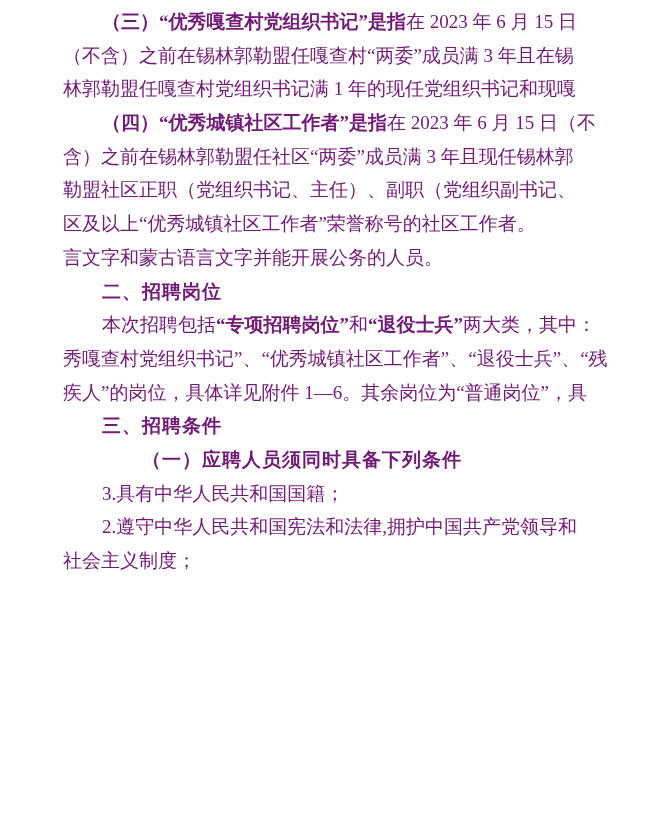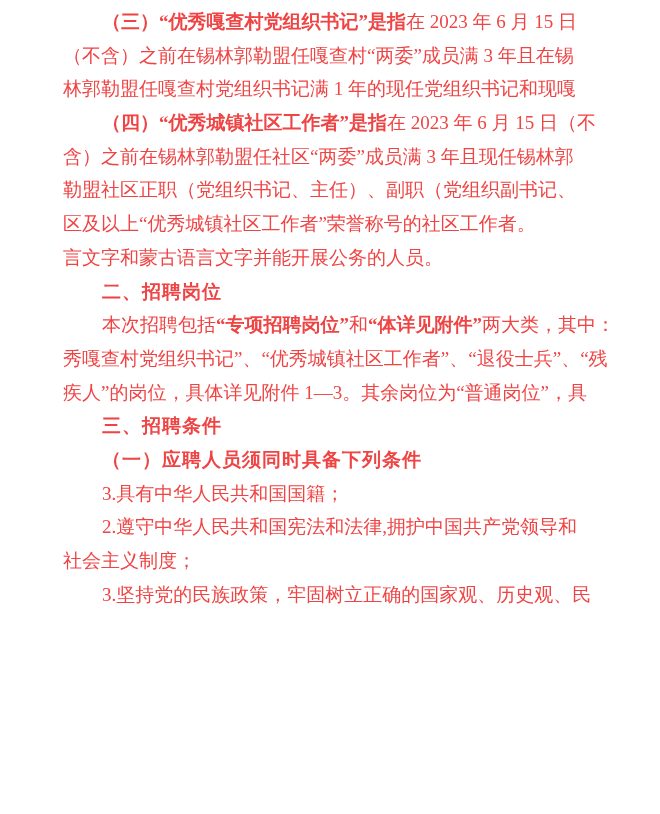--- a/index.html
+++ b/index.html
@@ -21,21 +21,21 @@
   }
   .doc {
     padding: 5px 20px 0 63px;
     color: #000000;
   }
   .line {
     height: 33.7px;
     line-height: 33.7px;
     font-size: 19px;
     white-space: nowrap;
-    color: #ef4444;
+    color: #701a75;
   }
   .line.ind {
     padding-left: 39px; 
   }
   
   .s-r {
     font-family: "Liberation Serif", "DejaVu Serif", serif;
     font-weight: normal;
   }
   
@@ -47,39 +47,39 @@
   .s-h {
     font-family: "Liberation Sans", "DejaVu Sans", sans-serif;
     font-weight: bold;
     letter-spacing: 1px;
   }
   
   .s-k {
     font-family: "Liberation Serif", "DejaVu Serif", serif;
     font-weight: bold;
     letter-spacing: 1px;
+    margin-left: 40px;
   }
 </style>
 </head>
 <body>
 
 <div class="page">
   <div class="doc" style="background: rgb(255, 255, 255); color: rgb(0, 0, 0);">
       <div class="line ind"><span class="s-b">（三）“优秀嘎查村党组织书记”是指</span><span class="s-r">在 2023 年 6 月 15 日</span></div>
       <div class="line"><span class="s-r">（不含）之前在锡林郭勒盟任嘎查村“两委”成员满 3 年且在锡</span></div>
       <div class="line"><span class="s-r">林郭勒盟任嘎查村党组织书记满 1 年的现任党组织书记和现嘎</span></div>
       <div class="line ind"><span class="s-b">（四）“优秀城镇社区工作者”是指</span><span class="s-r">在 2023 年 6 月 15 日（不</span></div>
       <div class="line"><span class="s-r">含）之前在锡林郭勒盟任社区“两委”成员满 3 年且现任锡林郭</span></div>
       <div class="line"><span class="s-r">勒盟社区正职（党组织书记、主任）、副职（党组织副书记、</span></div>
       <div class="line"><span class="s-r">区及以上“优秀城镇社区工作者”荣誉称号的社区工作者。</span></div>
       <div class="line"><span class="s-r">言文字和蒙古语言文字并能开展公务的人员。</span></div>
       <div class="line ind"><span class="s-h">二、招聘岗位</span></div>
-      <div class="line ind"><span class="s-r">本次招聘包括</span><span class="s-b">“专项招聘岗位”</span><span class="s-r">和</span><span class="s-b">“体详见附件”</span><span class="s-r">两大类，其中：</span></div>
+      <div class="line ind"><span class="s-r">本次招聘包括</span><span class="s-b">“专项招聘岗位”</span><span class="s-r">和</span><span class="s-b">“退役士兵”</span><span class="s-r">两大类，其中：</span></div>
       <div class="line"><span class="s-r">秀嘎查村党组织书记”、“优秀城镇社区工作者”、“退役士兵”、“残</span></div>
-      <div class="line"><span class="s-r">疾人”的岗位，具体详见附件 1—3。其余岗位为“普通岗位”，具</span></div>
+      <div class="line"><span class="s-r">疾人”的岗位，具体详见附件 1—6。其余岗位为“普通岗位”，具</span></div>
       <div class="line ind"><span class="s-h">三、招聘条件</span></div>
       <div class="line ind"><span class="s-k">（一）应聘人员须同时具备下列条件</span></div>
       <div class="line ind"><span class="s-r">3.具有中华人民共和国国籍；</span></div>
       <div class="line ind"><span class="s-r">2.遵守中华人民共和国宪法和法律,拥护中国共产党领导和</span></div>
       <div class="line"><span class="s-r">社会主义制度；</span></div>
-      <div class="line ind"><span class="s-r">3.坚持党的民族政策，牢固树立正确的国家观、历史观、民</span></div>
     </div>
 </div>
 
 </body></html>

